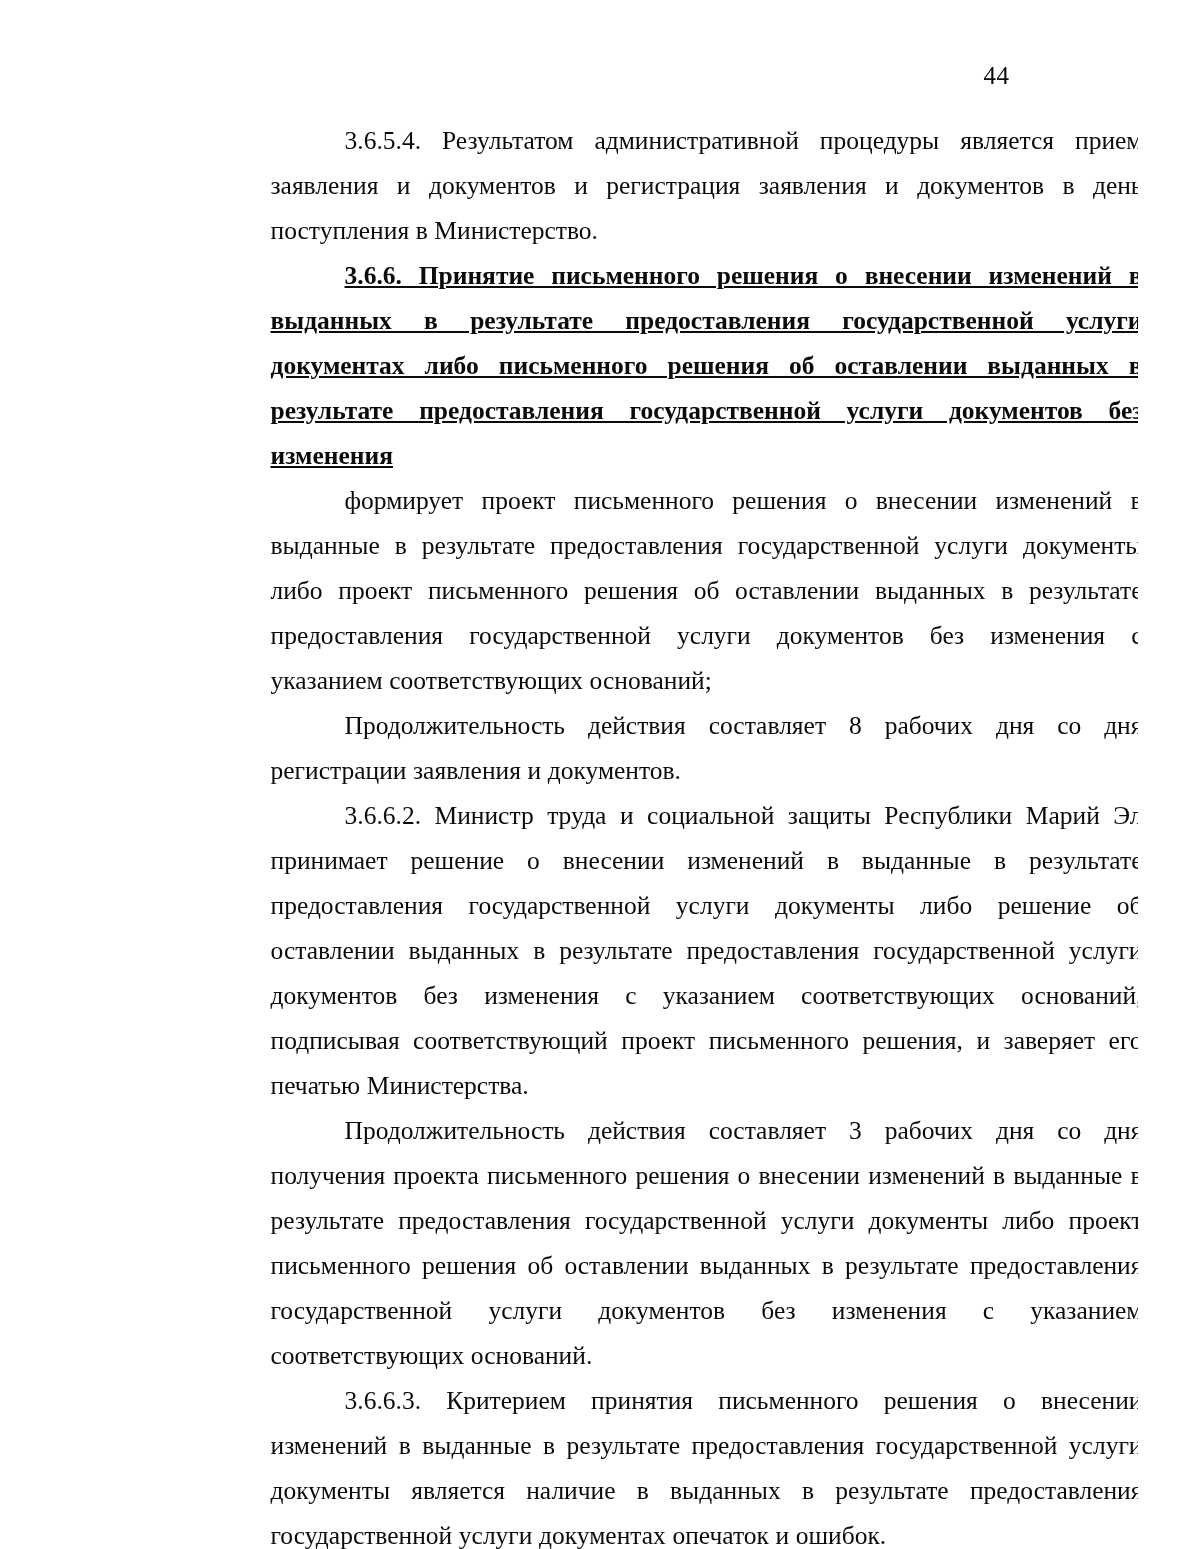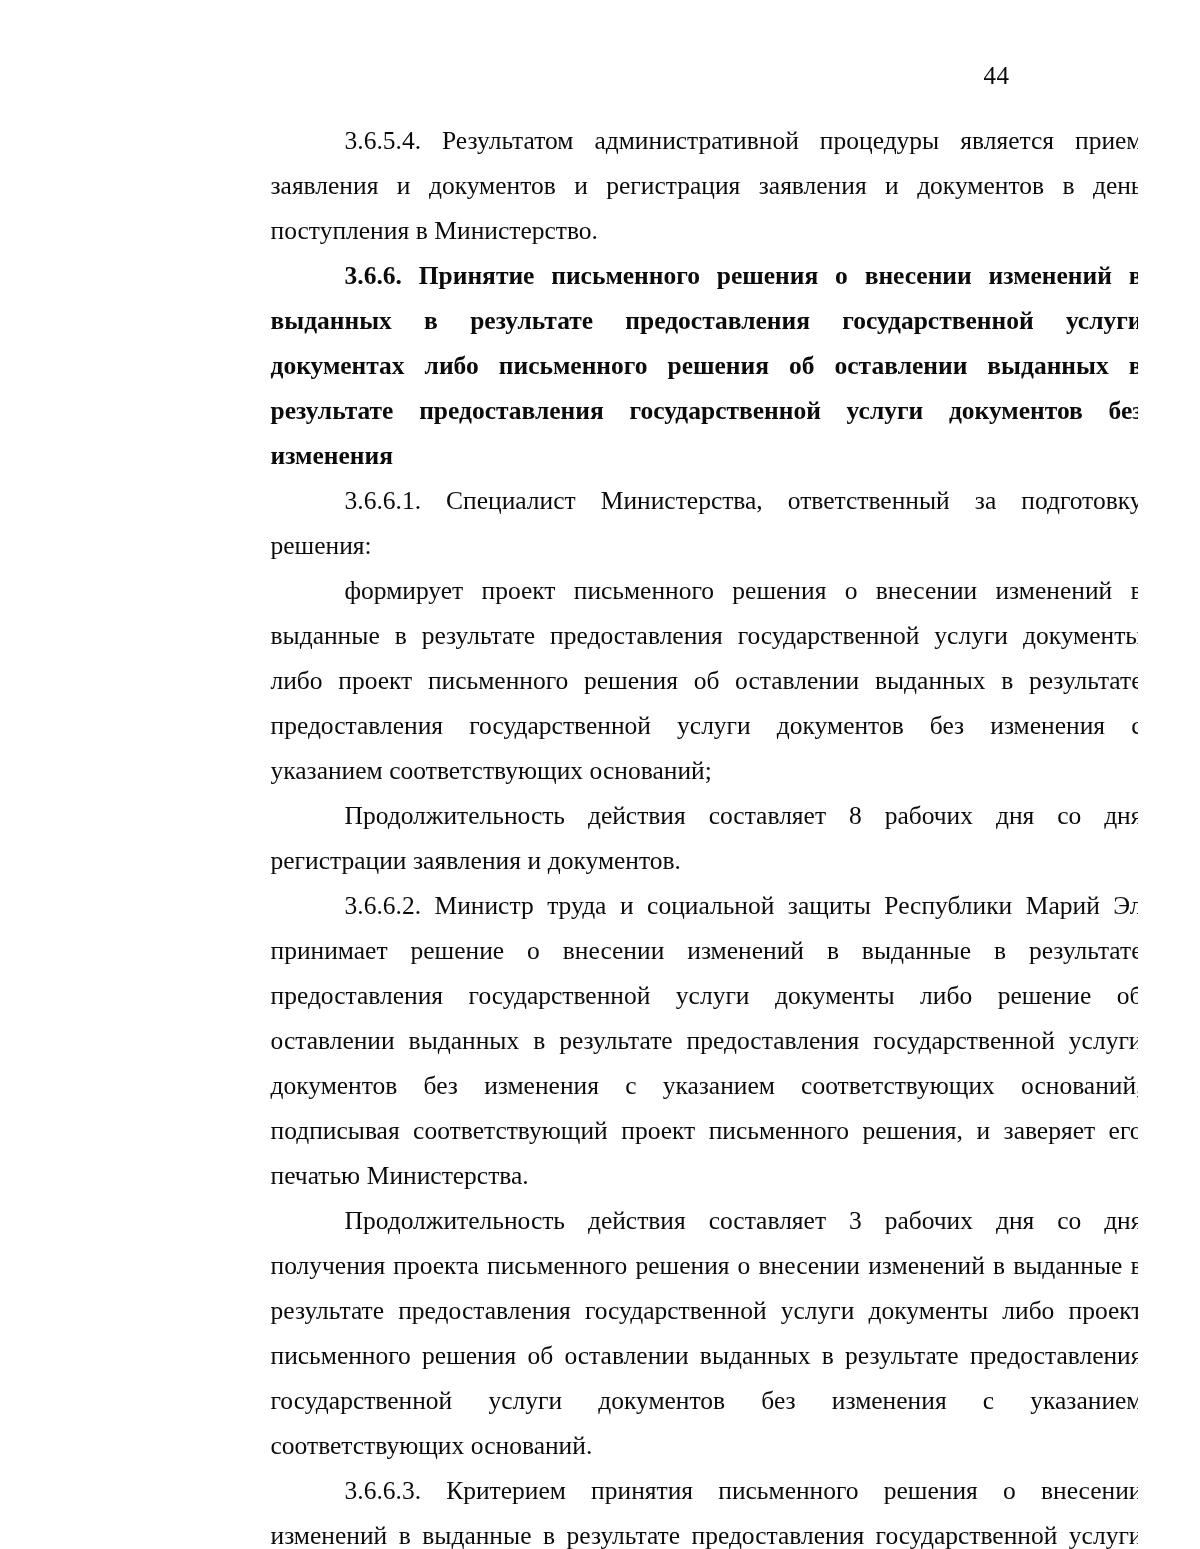--- a/index.html
+++ b/index.html
@@ -39,34 +39,34 @@
     line-height: 45px;
     text-align: justify;
     text-justify: inter-word;
     text-indent: 74px;
     hyphens: none;
     word-spacing: 0.2px;
   }
   p.bold {
     font-weight: bold;
     text-indent: 74px;
+    text-decoration: underline;
   }
   
 </style>
 </head>
 <body>
 
 <div class="page">
 
   <div class="page-number">44</div>
 
   <div class="content">
     <p>3.6.5.4. Результатом административной процедуры является прием заявления и документов и регистрация заявления и документов в день поступления в Министерство.</p>
     <p class="bold">3.6.6. Принятие письменного решения о внесении изменений в выданных в результате предоставления государственной услуги документах либо письменного решения об оставлении выданных в результате предоставления государственной услуги документов без изменения</p>
-    <p>3.6.6.1. Специалист Министерства, ответственный за подготовку решения:</p>
     <p>формирует проект письменного решения о внесении изменений в выданные в результате предоставления государственной услуги документы либо проект письменного решения об оставлении выданных в результате предоставления государственной услуги документов без изменения с указанием соответствующих оснований;</p>
     <p>Продолжительность действия составляет 8 рабочих дня со дня регистрации заявления и документов.</p>
     <p>3.6.6.2. Министр труда и социальной защиты Республики Марий Эл принимает решение о внесении изменений в выданные в результате предоставления государственной услуги документы либо решение об оставлении выданных в результате предоставления государственной услуги документов без изменения с указанием соответствующих оснований, подписывая соответствующий проект письменного решения, и заверяет его печатью Министерства.</p>
     <p>Продолжительность действия составляет 3 рабочих дня со дня получения проекта письменного решения о внесении изменений в выданные в результате предоставления государственной услуги документы либо проект письменного решения об оставлении выданных в результате предоставления государственной услуги документов без изменения с указанием соответствующих оснований.</p>
     <p>3.6.6.3. Критерием принятия письменного решения о внесении изменений в выданные в результате предоставления государственной услуги документы является наличие в выданных в результате предоставления государственной услуги документах опечаток и ошибок.</p>
     <p>3.6.6.4. Критерием принятия письменного решения об оставлении выданных в результате предоставления государственной услуги документов без изменения с указанием соответствующих оснований является отсутствие в выданных в результате предоставления государственной услуги документах опечаток и ошибок.</p>
 
   </div>
 
 </div>

